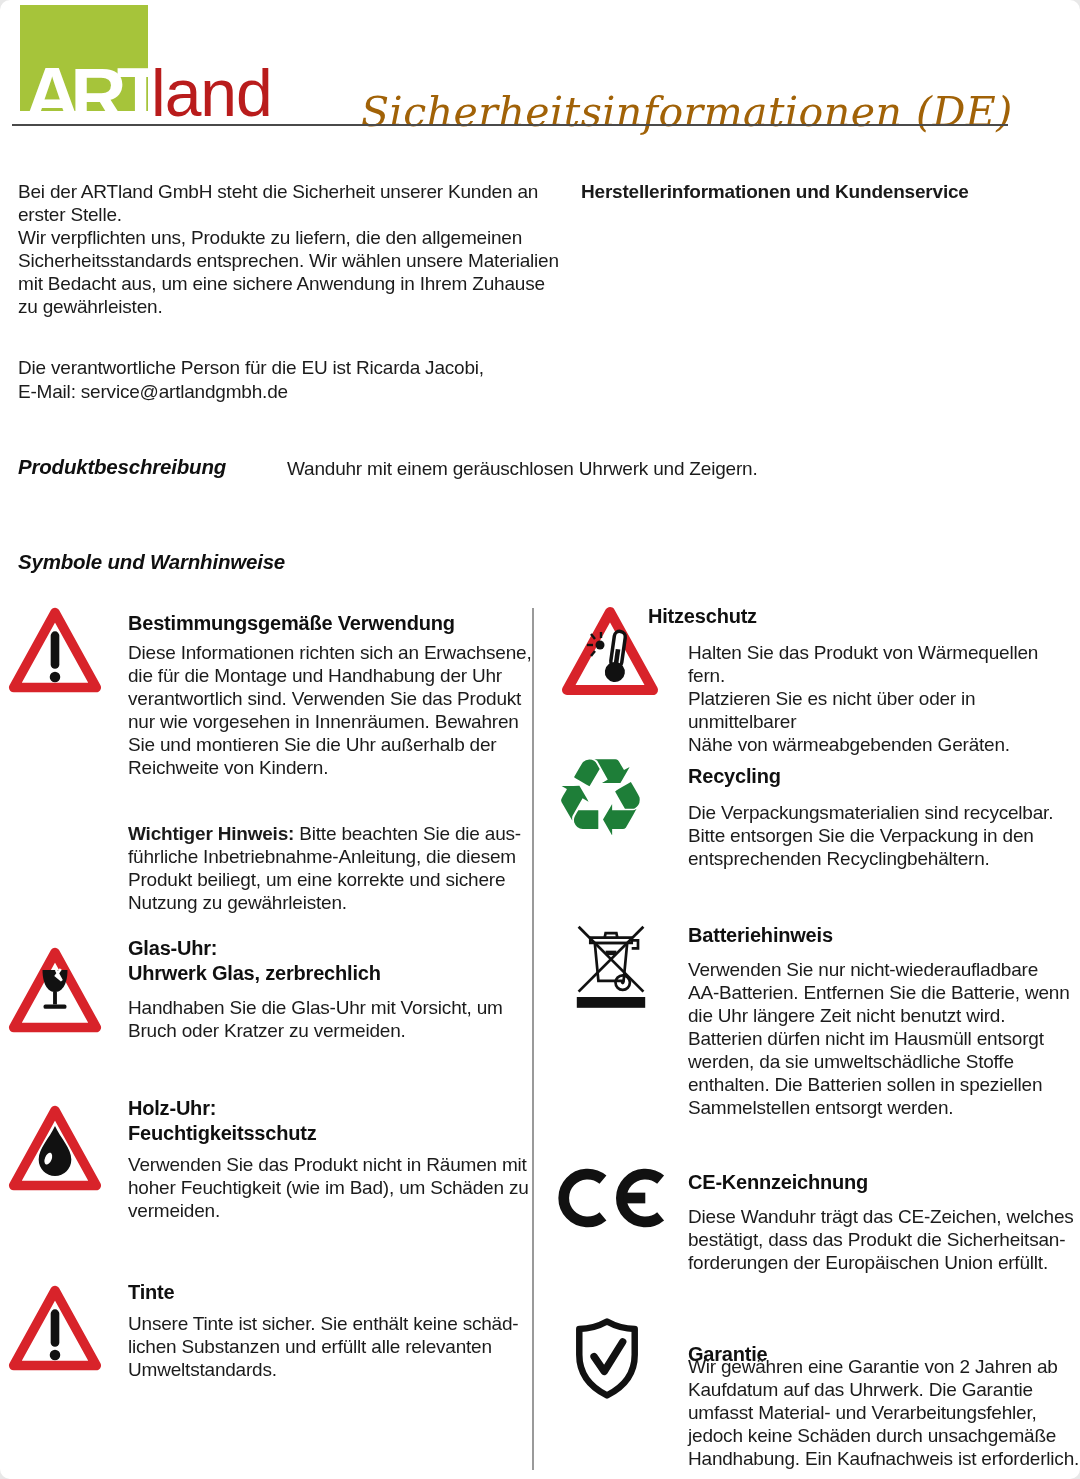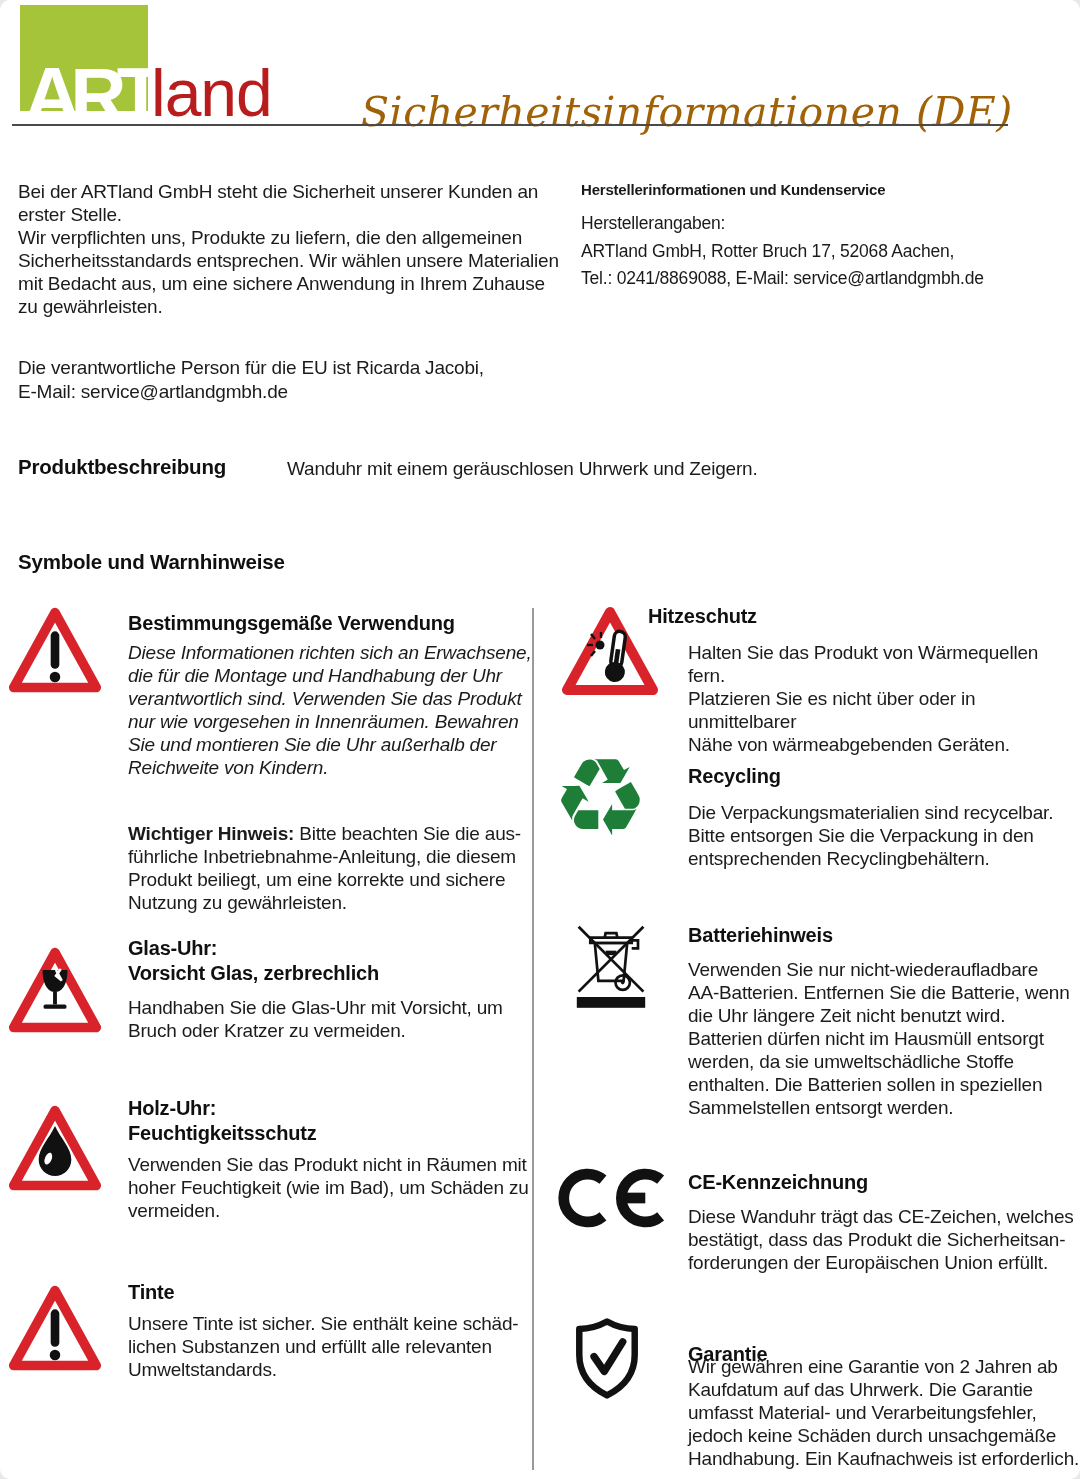--- a/index.html
+++ b/index.html
@@ -5,21 +5,21 @@
   html,body{margin:0;padding:0;background:#e8e8e8;}
   .page{
     position:relative;width:1080px;height:1479px;margin:0 auto;
     background:#ffffff;overflow:hidden;
     font-family:"Liberation Sans", sans-serif;color:#1a1a1a;border-radius:10px;
   }
   .abs{position:absolute;}
   .pre{white-space:pre-line;}
   .body{font-size:19px;line-height:23px;letter-spacing:-0.2px;color:#1b1b1b;}
   .h{font-weight:bold;font-size:20px;letter-spacing:-0.2px;color:#101010;line-height:25px;}
-  .h-big{font-weight:bold;font-size:20.5px;letter-spacing:-0.2px;color:#101010;}
+  .h-big{font-weight:bold;font-size:20.5px;letter-spacing:-0.2px;color:#101010;font-style:italic;}
   
   .logo-square{position:absolute;left:20px;top:5px;width:128px;height:106px;background:#a6c43a;}
   .logo-art{
     position:absolute;left:24px;top:56px;font-size:78px;line-height:1;
     font-weight:bold;color:#ffffff;letter-spacing:-10px;
   }
   .logo-land{
     position:absolute;left:151px;top:60px;font-size:66px;line-height:1;
     font-weight:normal;color:#b91c1c;letter-spacing:-1px;
   }
@@ -52,41 +52,38 @@
 
   <div class="abs body pre" style="left:18px;top:180px;width:548px;">Bei der ARTland GmbH steht die Sicherheit unserer Kunden an
 erster Stelle.
 Wir verpflichten uns, Produkte zu liefern, die den allgemeinen
 Sicherheitsstandards entsprechen. Wir wählen unsere Materialien
 mit Bedacht aus, um eine sichere Anwendung in Ihrem Zuhause
 zu gewährleisten.</div>
   <div class="abs body pre" style="left:18px;top:356px;width:548px;line-height:23.5px;">Die verantwortliche Person für die EU ist Ricarda Jacobi,
 E-Mail: service@artlandgmbh.de</div>
 
-  <div class="abs" style="left:581px;top:181px;font-weight:bold;font-size:15px;letter-spacing:-0.2px;">Herstellerinformationen und Kundenservice</div>
-  <div class="abs pre intro-lines" style="left:581px;top:210px;width:480px;">Herstellerangaben:
-ARTland GmbH, Rotter Bruch 17, 52068 Aachen,
-Tel.: 0241/8869088, E-Mail: service@artlandgmbh.de</div>
+  <div class="abs" style="left:581px;top:181px;font-weight:bold;font-size:19px;letter-spacing:-0.2px;">Herstellerinformationen und Kundenservice</div>
 
   <div class="abs h-big" style="left:18px;top:455px;">Produktbeschreibung</div>
   <div class="abs body" style="left:287px;top:457px;width:560px;">Wanduhr mit einem geräuschlosen Uhrwerk und Zeigern.</div>
 
   <div class="abs h-big" style="left:18px;top:550px;">Symbole und Warnhinweise</div>
 
   <div class="v-divider"></div>
 
   <div class="icon-box" style="left:7px;top:604px;">
     <svg viewBox="0 0 100 100" width="96" height="96">
       <path d="M50 9 L93 87 L7 87 Z" fill="#ffffff" stroke="#d8232a" stroke-width="10" stroke-linejoin="round"></path>
       <path d="M50 33 L50 63" stroke="#111111" stroke-width="9" stroke-linecap="round"></path>
       <circle cx="50" cy="76" r="5.5" fill="#111111"></circle>
     </svg>
   </div>
   <div class="abs h" style="left:128px;top:604px;margin-top:7px;">Bestimmungsgemäße Verwendung</div>
-  <div class="abs body pre" style="left:128px;top:641px;width:420px;font-style:italic;">Diese Informationen richten sich an Erwachsene,
+  <div class="abs body pre" style="left:128px;top:641px;width:420px;">Diese Informationen richten sich an Erwachsene,
 die für die Montage und Handhabung der Uhr
 verantwortlich sind. Verwenden Sie das Produkt
 nur wie vorgesehen in Innenräumen. Bewahren
 Sie und montieren Sie die Uhr außerhalb der
 Reichweite von Kindern.</div>
   <div class="abs body pre" style="left:128px;top:799px;width:420px;">
     <b>Wichtiger Hinweis:</b><span> Bitte beachten Sie die aus-
 führliche Inbetriebnahme-Anleitung, die diesem
 Produkt beiliegt, um eine korrekte und sichere
 Nutzung zu gewährleisten.</span>
@@ -95,21 +92,21 @@
   <div class="icon-box" style="left:7px;top:944px;">
     <svg viewBox="0 0 100 100" width="96" height="96">
       <path d="M50 9 L93 87 L7 87 Z" fill="#ffffff" stroke="#d8232a" stroke-width="10" stroke-linejoin="round"></path>
       <path d="M37 27 L63 27 C63 44 56 50 50 50 C44 50 37 44 37 27 Z" fill="#111111"></path>
       <polyline points="56,26 51,33 57,38 51,27" fill="none" stroke="#ffffff" stroke-width="2.6"></polyline>
       <rect x="48" y="50" width="4" height="13" fill="#111111"></rect>
       <rect x="38" y="63" width="24" height="4.5" rx="2" fill="#111111"></rect>
     </svg>
   </div>
   <div class="abs h pre" style="left:128px;top:936px;">Glas-Uhr:
-Vorsicht Glas, zerbrechlich</div>
+Uhrwerk Glas, zerbrechlich</div>
   <div class="abs body pre" style="left:128px;top:996px;width:420px;">Handhaben Sie die Glas-Uhr mit Vorsicht, um
 Bruch oder Kratzer zu vermeiden.</div>
 
   <div class="icon-box" style="left:7px;top:1102px;">
     <svg viewBox="0 0 100 100" width="96" height="96">
       <path d="M50 9 L93 87 L7 87 Z" fill="#ffffff" stroke="#d8232a" stroke-width="10" stroke-linejoin="round"></path>
       <path d="M50 25 C44 38 33 48 33 60 A17 17 0 0 0 67 60 C67 48 56 38 50 25 Z" fill="#111111"></path>
       <ellipse cx="43" cy="59" rx="3.5" ry="6.5" transform="rotate(22 43 59)" fill="#ffffff"></ellipse>
     </svg>
   </div>

